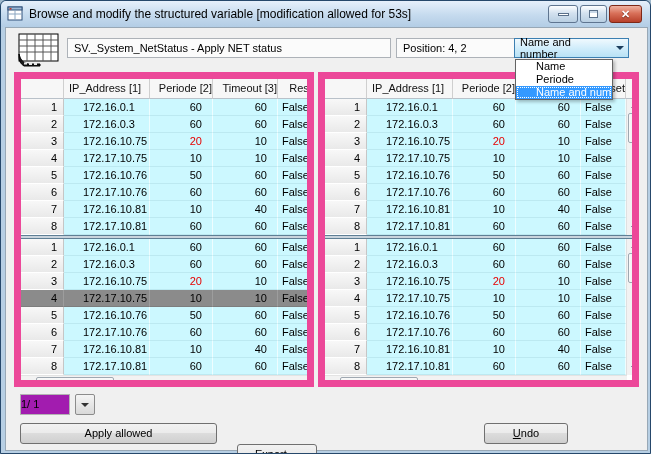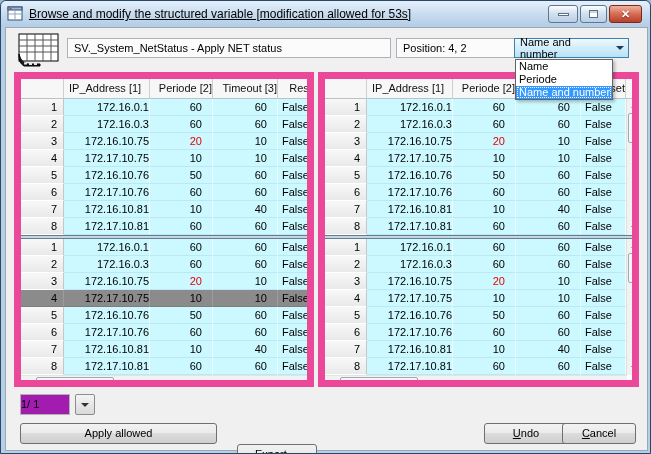--- a/index.html
+++ b/index.html
@@ -3,21 +3,21 @@
 <meta charset="utf-8">
 <style>
   html,body{margin:0;padding:0;background:#9fb8cc;}
   *{box-sizing:border-box;}
   .win{position:relative;width:651px;height:454px;background:#b7cfe4;border:1px solid #26486b;
        border-radius:6px 6px 0 0;overflow:hidden;font-family:"Liberation Sans",sans-serif;}
   
   .titlebar{position:absolute;left:0;top:0;right:0;height:26px;
     background:linear-gradient(#e6f0fb,#c5daee 55%,#b3cde5);border-radius:5px 5px 0 0;
     display:flex;align-items:center;padding:0 6px;gap:6px;}
-  .title-text{flex:1;font-size:12px;color:#000;white-space:nowrap;overflow:hidden;text-decoration:underline;}
+  .title-text{flex:1;font-size:12px;color:#000;white-space:nowrap;overflow:hidden;}
   .winbtns{display:flex;gap:2px;margin-right:2px;}
   .wbtn{height:18px;border:1px solid #5f7590;border-radius:3px;
     background:linear-gradient(#fdfeff,#d3e1ef 45%,#b9cfe2);display:flex;align-items:center;justify-content:center;}
   .wbtn.min{width:30px}.wbtn.max{width:27px}
   .wbtn.close{width:33px;background:linear-gradient(#efb3a2,#d9715a 45%,#b8402a);border-color:#7e2817;}
   .glyph-min{width:11px;height:3px;background:#fff;border:1px solid #5a708a;}
   .glyph-max{width:9px;height:8px;background:#fff;border:1px solid #5a708a;box-shadow:inset 0 2px #c9d8e8;}
   .glyph-close{color:#fff;font-size:11px;font-weight:bold;line-height:1;text-shadow:0 1px 1px #6d1f10;}
   
   .client{position:absolute;left:4px;top:26px;width:643px;height:424px;background:#f0f0f0;border:1px solid #98a8b6;}
@@ -28,39 +28,39 @@
      background:linear-gradient(#f0f9fe,#d1edfb 50%,#b9e2f5);display:flex;align-items:center;
      font-size:11px;padding-left:5px;color:#000;}
   .combo-arrow-zone{margin-left:auto;width:17px;height:100%;display:flex;align-items:center;justify-content:center;}
   .tri{width:0;height:0;}
   .tri-down{border-left:4px solid transparent;border-right:4px solid transparent;border-top:4px solid #1c3e5e;}
   .tri-up{border-left:4px solid transparent;border-right:4px solid transparent;border-bottom:4px solid #4f5a64;}
   .tri-left{border-top:4px solid transparent;border-bottom:4px solid transparent;border-right:4px solid #4f5a64;}
   .tri-right{border-top:4px solid transparent;border-bottom:4px solid transparent;border-left:4px solid #4f5a64;}
   .combo-list{position:absolute;width:98px;background:#fff;border:1px solid #646464;z-index:20;
       box-shadow:2px 2px 3px rgba(0,0,0,.25);}
-  .combo-item{height:13px;line-height:13px;font-size:11px;padding-left:3px;white-space:nowrap;overflow:hidden;color:#000;}
+  .combo-item{height:13px;line-height:13px;font-size:11px;padding-left:20px;white-space:nowrap;overflow:hidden;color:#000;}
   .combo-item.selected{background:#3399ff;color:#fff;outline:1px dotted #fff;outline-offset:-2px;}
   
   .pane{position:absolute;background:#fff;border:7px solid #ec4899;display:flex;flex-direction:column;overflow:hidden;}
   .grid-header{height:20px;display:flex;flex:none;background:#f7f7f7;}
   .hcell{height:20px;line-height:19px;font-size:11px;background:#f7f7f7;
      border-right:1px solid #cfcfcf;border-bottom:1px solid #b9c1c9;text-align:right;
      color:#111;overflow:hidden;white-space:nowrap;flex:none;}
   .hcell.c-ip{text-align:left;padding-left:5px;}
   .hfill{flex:1;border-right:none;}
   .rows{flex:none;height:136px;overflow:hidden;}
   .grid-row{display:flex;height:17px;}
   .cell{height:17px;line-height:16px;font-size:11px;overflow:hidden;white-space:nowrap;flex:none;color:#000;}
   .c-num{width:43px}.c-ip{width:86px}.c-per{width:63px}.c-to{width:65px}.c-reset{width:41px}
   .pane-right .c-num{width:42px}.pane-right .c-reset{width:45px}
   .cell.c-num{background:linear-gradient(#f8f8f8,#e9e9e9);border-right:1px solid #c6c6c6;border-bottom:1px solid #fff;
       text-align:right;padding-right:6px;}
   .cell.c-ip,.cell.c-per,.cell.c-to,.cell.c-reset{background:#ccf8ff;border-right:1px solid #eefdff;border-bottom:1px solid #bce9f1;}
-  .cell.c-ip{padding-left:5px;text-align:right;}
+  .cell.c-ip{padding-left:19px;}
   .cell.c-per,.cell.c-to{text-align:right;padding-right:10px;}
   .cell.c-reset{padding-left:4px;}
   .cell.red{color:#e60000;}
   .grid-row.selected .cell{background:#8b8b8b;border-right-color:#9d9d9d;border-bottom-color:#7d7d7d;color:#000;}
   .splitter{height:4px;flex:none;background:#c9d4dd;border-top:1px solid #5f7f95;border-bottom:1px solid #5f7f95;}
   .section{display:flex;flex:none;height:136px;}
   
   .hscroll{height:17px;flex:none;background:#f2f2f2;border-top:1px solid #e3e3e3;display:flex;position:relative;}
   .pane-right .hscroll{width:302px;}
   .sb-btn{width:17px;height:16px;display:flex;align-items:center;justify-content:center;flex:none;}
@@ -448,15 +448,14 @@
         <div class="combo-item selected">Name and number</div>
       </div>
 
     <div class="pager-box" style="left:14px;top:366px">1/ 1</div>
     <div class="pager-btn" style="left:69px;top:366px">
       <span class="tri tri-down" style="border-top-color:#333"></span>
     </div>
     <div class="btn" style="left:14px;top:395px;width:197px">Apply allowed</div>
     <div class="btn" style="left:231px;top:416px;width:80px"><u>E</u>xport ...</div>
     <div class="btn" style="left:478px;top:395px;width:84px"><u>U</u>ndo</div>
-    <div class="btn" style="left:556px;top:395px;width:74px"><u>C</u>ancel</div>
   </div>
 </div>
 
 </body></html>

